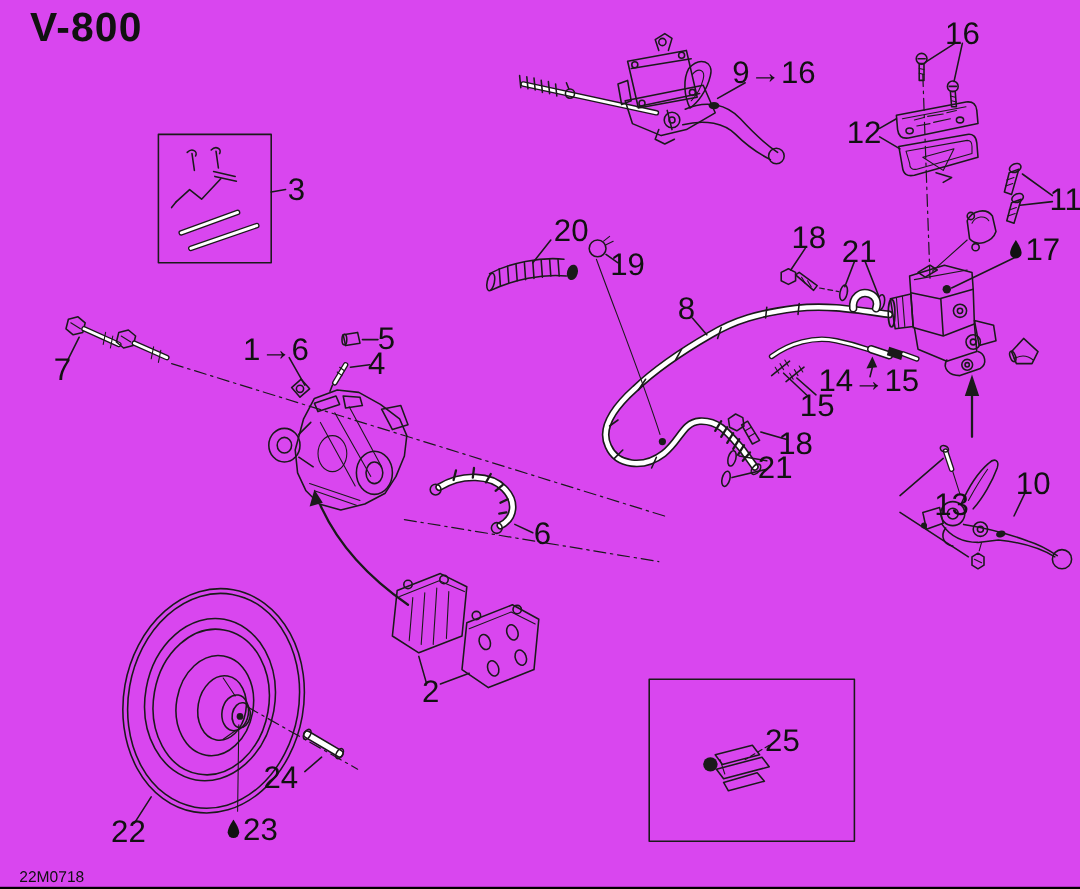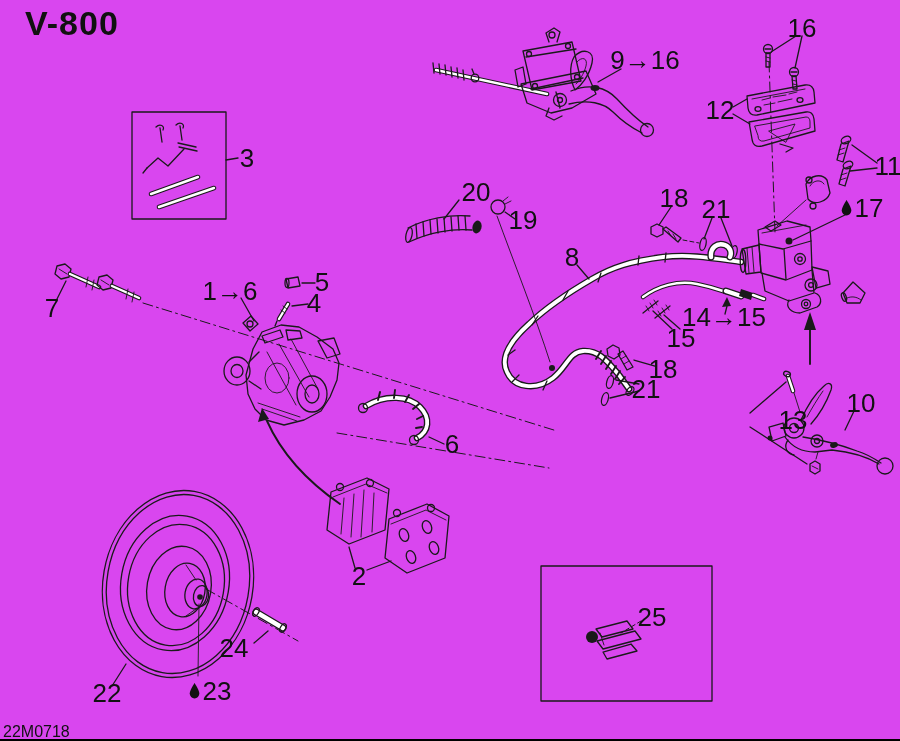--- a/index.html
+++ b/index.html
@@ -1,21 +1,21 @@
 <!DOCTYPE html>
 <html><head>
 <meta charset="utf-8">
 <style>
   html,body{margin:0;padding:0;background:#fff}
   .stage{position:relative;width:900px;height:741px;background:#d946ef;
          font-family:Liberation Sans, sans-serif;overflow:hidden}
   .bottom-rule{position:absolute;left:0;right:0;bottom:0;height:2px;background:#000}
   .title{position:absolute;left:25px;top:4px;font-size:34px;font-weight:bold;
          letter-spacing:1px;color:#111}
-  .doc-code{position:absolute;left:3px;top:723px;font-size:16px;color:#111}
+  .doc-code{position:absolute;left:16px;top:723px;font-size:13px;color:#111}
   .callout{position:absolute;transform:translate(-50%,-50%);font-size:26px;color:#111;
            white-space:nowrap;display:flex;align-items:center;gap:2px;line-height:1}
   .callout svg{width:12px;height:16px;fill:#111;display:block}
   svg.art{position:absolute;left:0;top:0}
   .art path,.art line,.art circle,.art ellipse,.art polygon,.art polyline,.art rect{
       fill:none;stroke:#1a1a1a;stroke-width:1.3;stroke-linecap:round;stroke-linejoin:round}
   .art .f{fill:#1a1a1a;stroke:none}
   .art .thin{stroke-width:.9}
   .art .th{stroke-width:1.9}
   .art .dash{stroke-dasharray:4 3;stroke-width:1}

